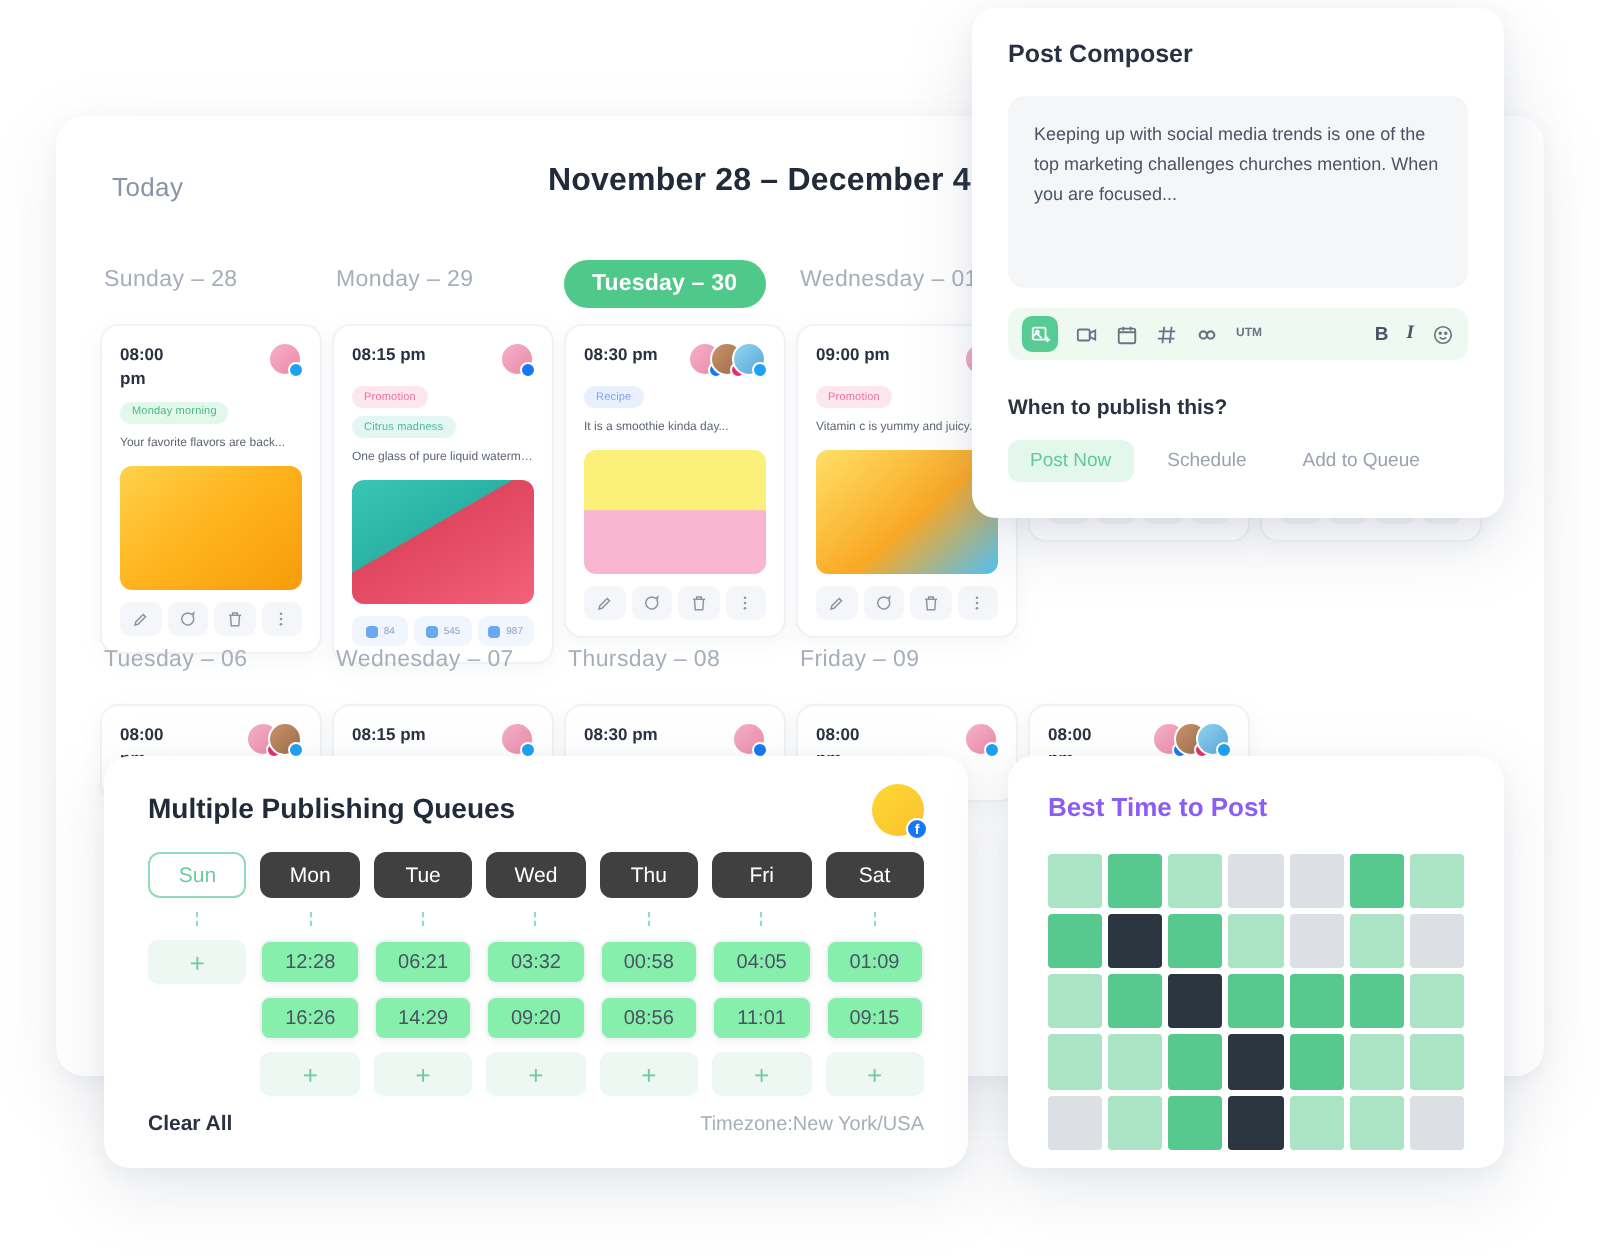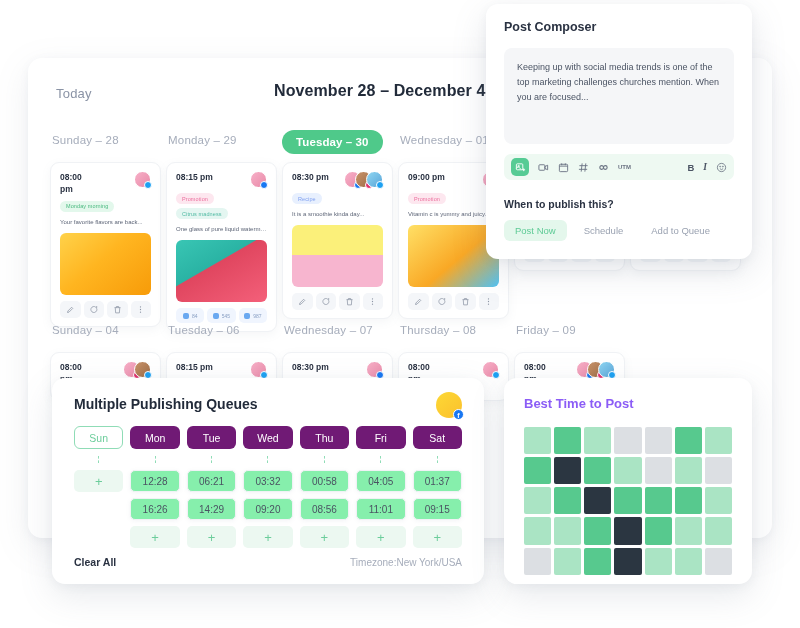--- a/index.html
+++ b/index.html
@@ -172,21 +172,21 @@
   .q-avatar .badge {
     position: absolute; right: -2px; bottom: -2px; width: 11px; height: 11px;
     border-radius: 50%; background: #1877f2; border: 1.5px solid #fff;
     color: #fff; font-size: 7px; line-height: 11px; text-align: center; font-weight: 700;
   }
   .q-grid { display: flex; gap: 7px; margin-top: 14px; }
   .q-col { flex: 1; display: flex; flex-direction: column; gap: 6px; align-items: stretch; }
   .q-day {
     height: 23px; border-radius: 6px; display: flex; align-items: center;
     justify-content: center; font-size: 10.5px; color: #fff;
-    background: #701a75; cursor: pointer;
+    background: #404040; cursor: pointer;
   }
   .q-day.outline { background: #fff; border: 1px solid #8fdcb6; color: #6ccd9b; }
   .q-dots { height: 9px; display: flex; align-items: center; justify-content: center; }
   .q-dots i {
     display: block; width: 1px; height: 7px;
     border-left: 1px dashed #8fdcb6;
   }
   .q-time {
     height: 22px; border-radius: 5px; background: #86efac;
     border: 1px solid #f0f2f5;
@@ -485,24 +485,20 @@
                   </svg>
                 </button>
               </div>
             </div>
           </div>
         </div>
     </div>
 
     <div class="week-row r2">
       <div class="daycols" id="week2-days">
-          <div class="daycol">
-            <div class="day-name-wrap">
-        <span class="day-name">Sunday – 04</span></div>
-          </div>
           <div class="daycol">
             <div class="day-name-wrap">
         <span class="day-name">Tuesday – 06</span></div>
           </div>
           <div class="daycol">
             <div class="day-name-wrap">
         <span class="day-name">Wednesday – 07</span></div>
           </div>
           <div class="daycol">
             <div class="day-name-wrap">
@@ -706,21 +702,21 @@
           </div>
           <div class="q-time">04:05</div>
           <div class="q-time">11:01</div>
           <div class="q-add">+</div>
         </div>
         <div class="q-col">
           <div class="q-day">Sat</div>
           <div class="q-dots">
             <i></i>
           </div>
-          <div class="q-time">01:37</div>
+          <div class="q-time">01:09</div>
           <div class="q-time">09:15</div>
           <div class="q-add">+</div>
         </div>
       </div>
     <div class="q-foot">
       <span class="clear-all">Clear All</span>
       <span class="tz">Timezone:New York/USA</span>
     </div>
   </div>
 

